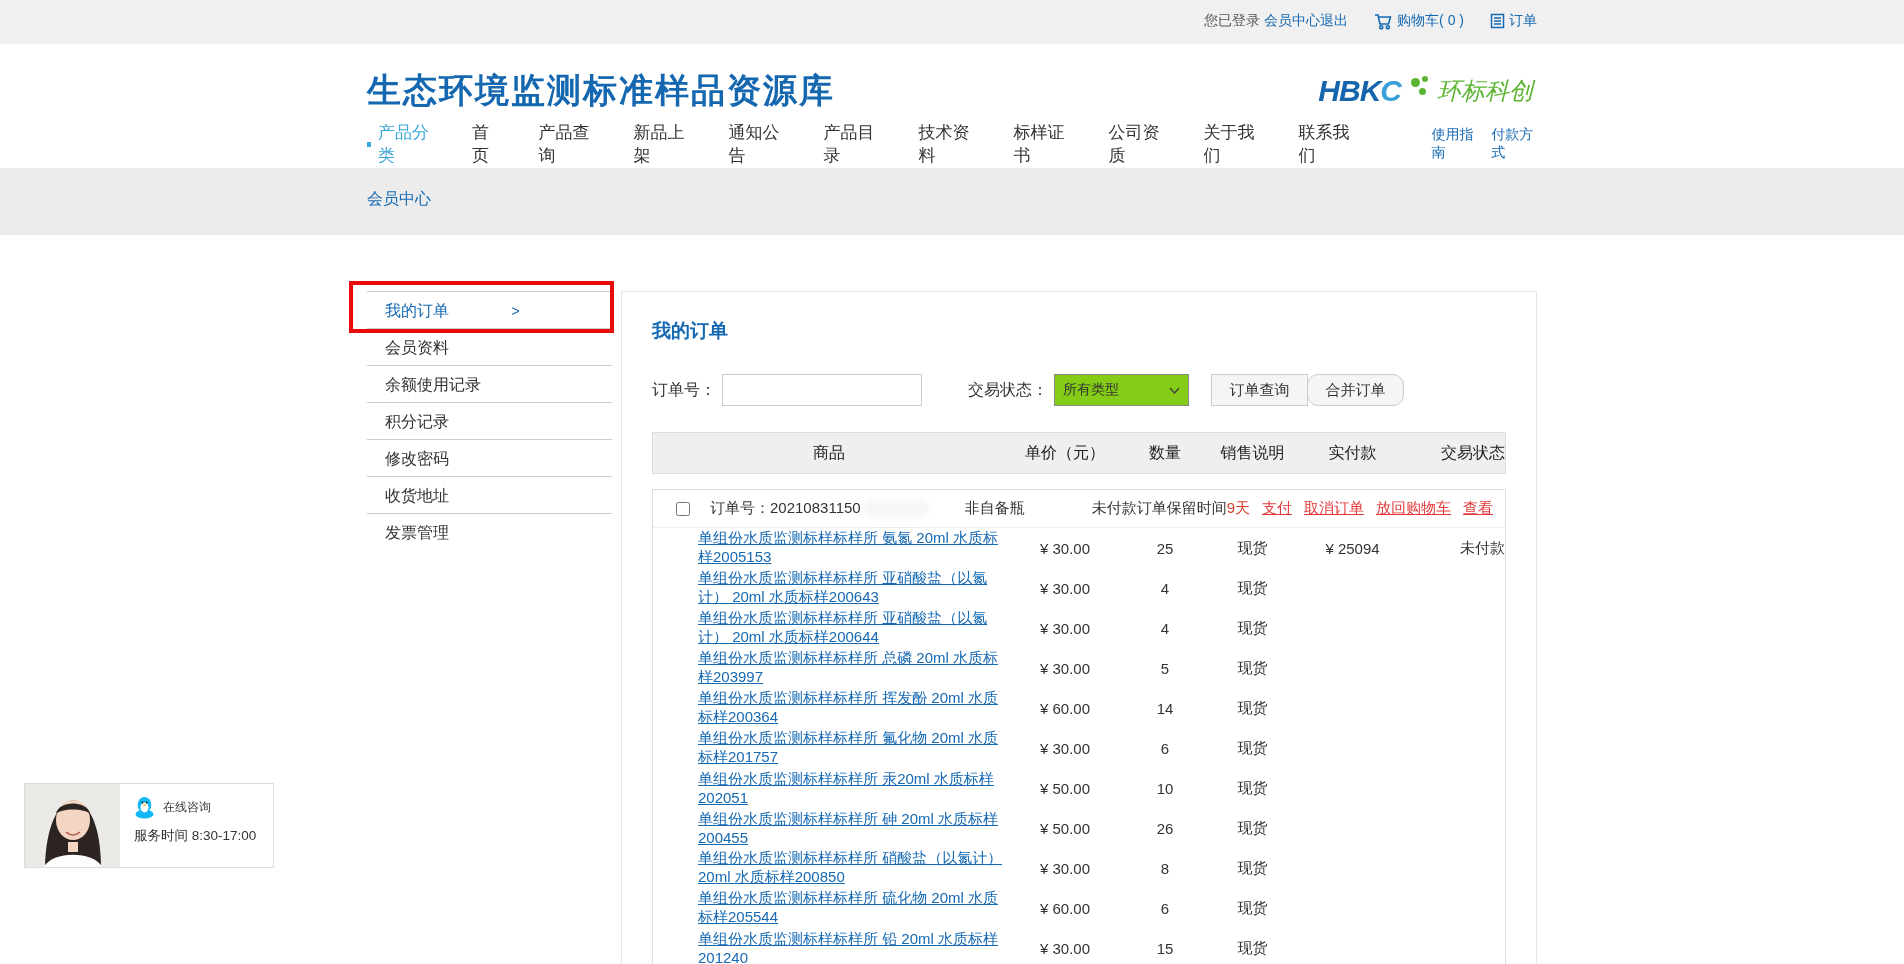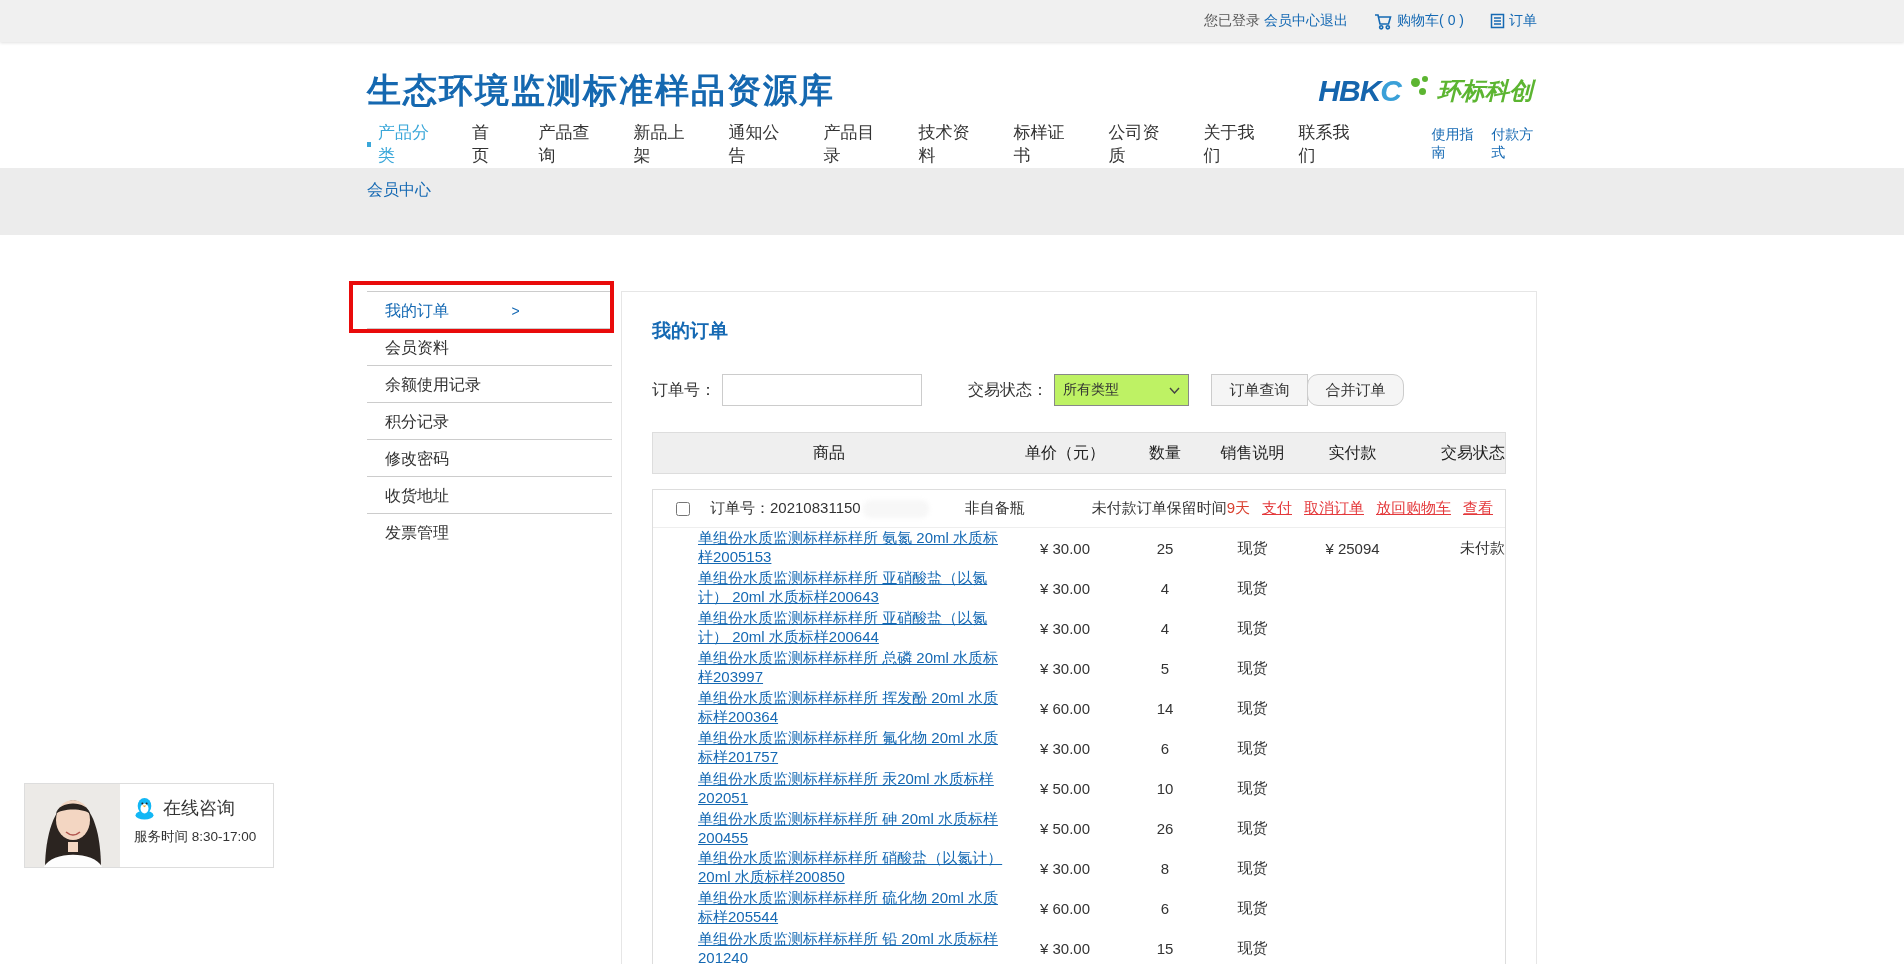--- a/index.html
+++ b/index.html
@@ -19,34 +19,34 @@
   .header-row { display:flex; align-items:center; justify-content:space-between; height:62px; }
   .site-title { font-size:34px; font-weight:900; color:#1568b0; letter-spacing:2px; }
   .brand { display:flex; align-items:center; gap:8px; position:relative; padding-right:4px; }
   .brand-abbr { font-style:italic; font-weight:900; font-size:30px; color:#1565ad; letter-spacing:-1px; }
   .brand-abbr .lite { color:#3aa0d8; }
   .brand-dots { position:relative; width:20px; height:30px; }
   .dot { position:absolute; border-radius:50%; background:#5cb531; }
   .d1 { width:9px; height:9px; left:2px; top:2px; }
   .d2 { width:6px; height:6px; left:13px; top:0; }
   .d3 { width:7px; height:7px; left:10px; top:12px; }
-  .brand-name { font-size:24px; font-weight:700; font-style:italic; color:#5cb531; }
+  .brand-name { font-size:24px; font-weight:400; font-style:italic; color:#5cb531; }
 
   
   .nav { display:flex; align-items:center; height:44px; gap:38px; }
   .nav-cat { display:flex; align-items:center; gap:7px; color:#3aa7d9; font-size:17px; cursor:pointer; }
   .sq { width:5px; height:5px; background:#3aa7d9; display:inline-block; }
   .nav-item { font-size:17px; color:#333; cursor:pointer; }
   .nav-spacer { flex:1; }
   .nav-right { display:flex; gap:14px; font-size:14px; }
   .nav-right span { color:#1569b3; cursor:pointer; }
 
   
   .band { height:67px; background:#ececec; margin-top:2px; }
-  .band .container { padding-top:12px; }
+  .band .container { padding-top:21px; }
   .crumb { color:#1569b3; font-size:16px; cursor:pointer; display:inline-block; }
 
   
   .content { margin-top:56px; display:flex; }
   .sidebar { width:245px; margin-right:9px; border-bottom:1px solid #ccc; }
   .side-item { height:37px; line-height:37px; padding-left:18px; font-size:16px; color:#333;
     border-top:1px solid #ccc; cursor:pointer; position:relative; background:#fff; }
   .side-item.active { color:#1569b3; }
   .side-item .arrow { margin-left:58px; font-size:14px; }
   .red-annotation { position:absolute; left:-18px; right:-2px; top:-11px; bottom:-5px;
@@ -54,21 +54,21 @@
 
   .panel { flex:1; border:1px solid #e6e6e6; min-height:700px; padding:26px 30px 40px 30px; background:#fff; }
   .panel-title { color:#1569b3; font-size:19px; font-weight:bold; }
 
   
   .filter { margin-top:30px; display:flex; align-items:center; }
   .flabel { font-size:16px; color:#333; }
   .order-input { width:200px; height:32px; border:1px solid #ccc; margin-left:6px; padding:0 8px; font-size:14px; outline:none; }
   .status-group { margin-left:46px; display:flex; align-items:center; }
   .select { width:135px; height:32px; border:1px solid #888; margin-left:6px; display:flex; align-items:center;
-    justify-content:space-between; padding:0 8px; font-size:14px; cursor:pointer; background:#bef264; }
+    justify-content:space-between; padding:0 8px; font-size:14px; cursor:pointer; background:#84cc16; }
   .chev { color:#444; font-size:12px; }
   .btn-row { margin-left:22px; display:flex; }
   .gbtn { width:97px; height:32px; border:1px solid #ccc; background:#f5f5f5; font-size:15px; color:#333; cursor:pointer;
     font-family:inherit; }
   .gbtn + .gbtn { margin-left:-1px;border-radius:11px; }
 
   
   .table { margin-top:26px; }
   .thead { height:42px; background:#efefef; border:1px solid #ddd; display:flex; align-items:center; font-size:16px; color:#222; }
   .cell-product { flex:1; text-align:center; }
@@ -93,21 +93,21 @@
   .item-row { height:40px; display:flex; align-items:center; font-size:15px; }
   .item-row .cell-product { text-align:left; padding-left:45px; }
   .plink { color:#1569b3; text-decoration:underline; cursor:pointer; }
   .num { color:#333; }
 
   
   .chat { position:absolute; left:24px; top:783px; width:250px; height:85px; background:#fff;
     border:1px solid #ddd; display:flex; z-index:10; }
   .avatar { width:95px; height:100%; overflow:hidden; background:#e9e6e2; }
   .chat-info { flex:1; padding:12px 0 0 14px; }
-  .chat-line1 { display:flex; align-items:center; gap:8px; font-size:18px; color:#333; }
+  .chat-line1 { display:flex; align-items:center; gap:8px; font-size:12px; color:#333; }
   .chat-line2 { margin-top:8px; font-size:13.5px; color:#333; }
 </style>
 </head>
 <body>
 
 <div class="topbar">
   <div class="container">
     <div class="top-group">
       <span class="muted">您已登录</span>
       <span class="toplink">会员中心退出</span>

